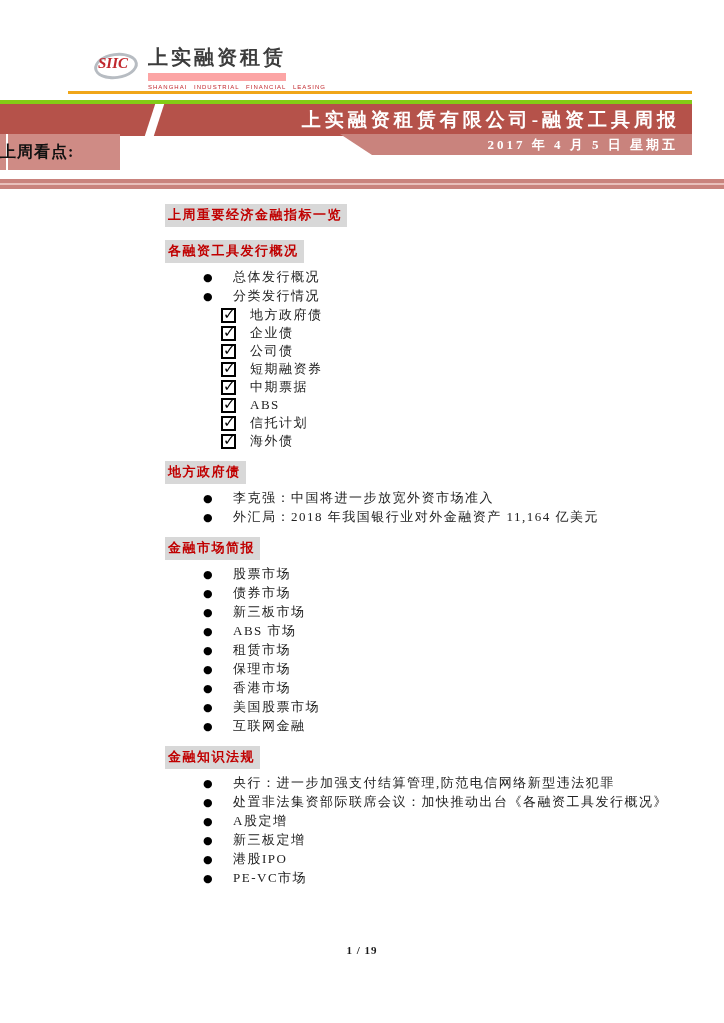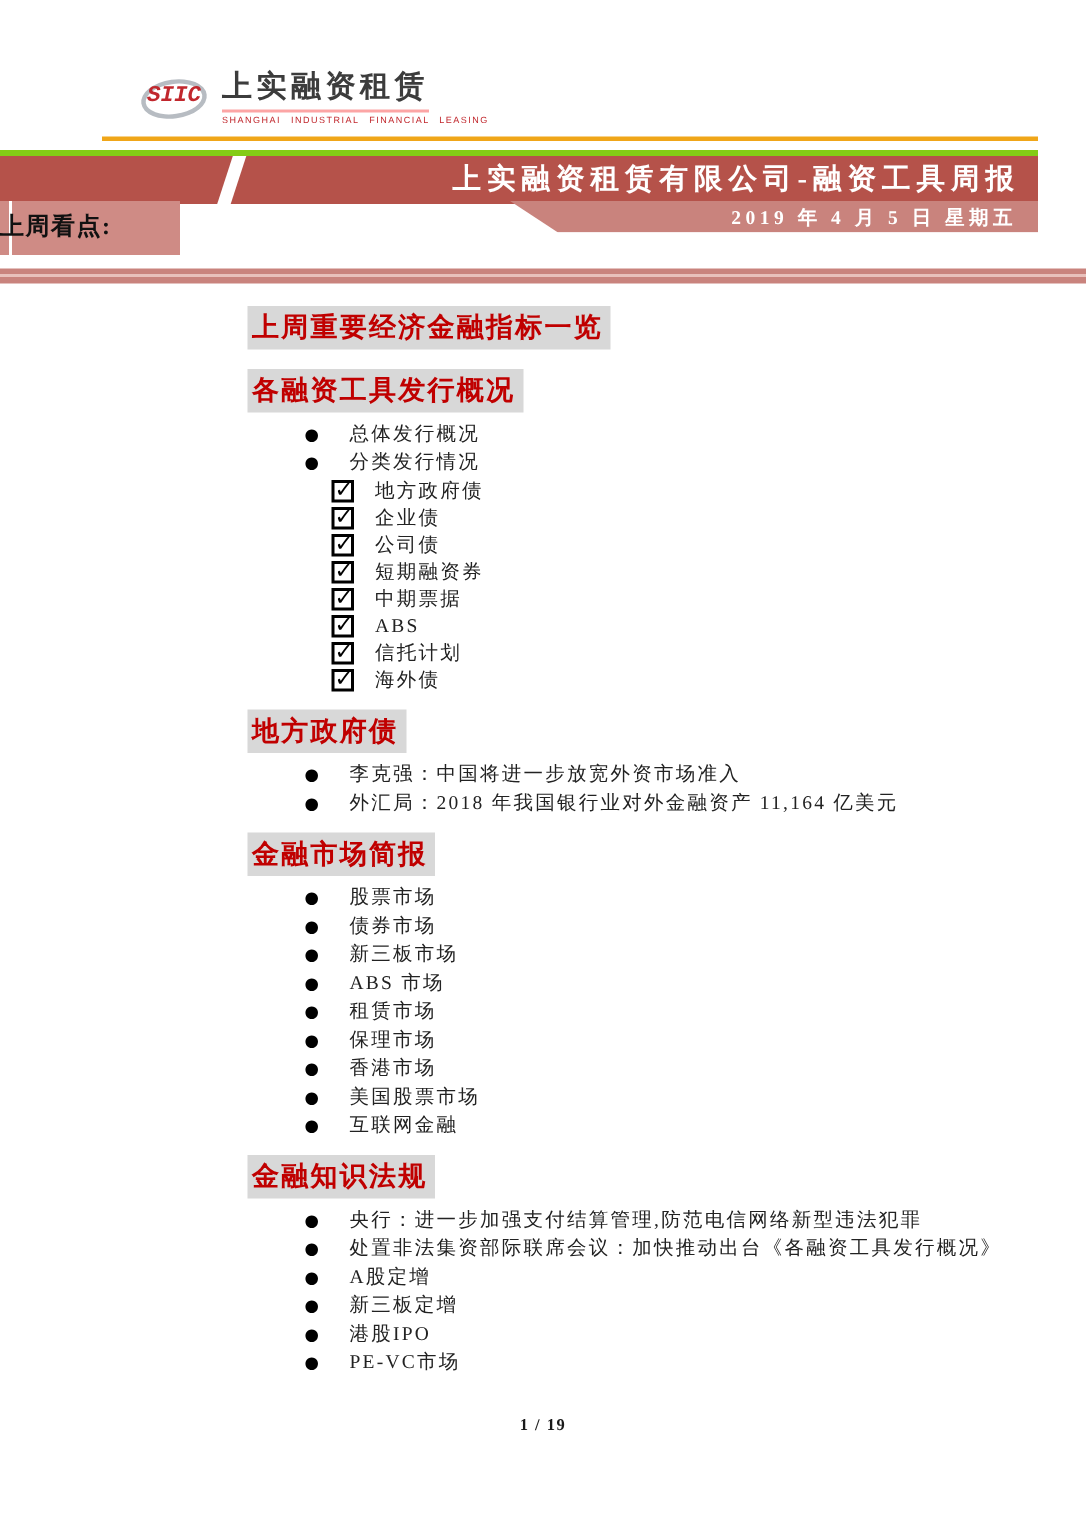--- a/index.html
+++ b/index.html
@@ -16,28 +16,28 @@
   .logo-mark{
     position:relative;width:46px;height:30px;margin-top:6px;
   }
   .logo-mark .ring{
     position:absolute;left:2px;top:3px;width:38px;height:20px;
     border:3px solid #b7bcc2;border-radius:50%;
     transform:rotate(-8deg);
   }
   .logo-mark .siic{
     position:absolute;left:6px;top:5px;
-    font-family:Liberation Mono, monospace;
+    font-family:Liberation Serif, serif;
     font-style:italic;font-weight:bold;font-size:15px;color:#c1272d;
     letter-spacing:0px;
   }
   .logo-text{margin-left:10px;}
   .logo-cn{
     font-size:20px;font-weight:bold;color:#3c3c3c;letter-spacing:3px;
-    border-bottom:2px solid #fca5a5;padding-bottom:2px;display:inline-block;
+    border-bottom:8px solid #fca5a5;padding-bottom:2px;display:inline-block;
   }
   .logo-en{
     font-family:"Liberation Sans","DejaVu Sans",sans-serif;
     font-size:6px;color:#c1272d;letter-spacing:1px;word-spacing:4px;margin-top:3px;
   }
 
   
   .gold-line{position:absolute;left:68px;top:91px;width:624px;height:3px;background:#f0a619;}
 
   
@@ -79,21 +79,21 @@
     background:linear-gradient(180deg,#c9837d 0 4px,#e8c0bb 4px 6px,#c9837d 6px 10px);
   }
 
   
   .content{position:absolute;left:165px;top:204px;width:540px;}
   .sec-head-row{margin:13px 0 7px 0;}
   .sec:first-child .sec-head-row{margin-top:0;}
   .sec:last-child .sec-head-row{margin-top:27px;}
   .sec-heading{
     display:inline-block;background:#d8d8d8;color:#c00000;
-    font-size:18px;font-weight:bold;letter-spacing:1.5px;
+    font-size:13px;font-weight:bold;letter-spacing:1.5px;
     padding:2px 5px 3px 3px;white-space:nowrap;
   }
   .sec-list{list-style:none;margin:0;padding:0;}
   .item{
     position:relative;font-size:13px;color:#222222;letter-spacing:1.5px;
     line-height:14px;white-space:nowrap;
   }
   .item.bullet{padding-left:68px;margin-bottom:5px;}
   .item.check{padding-left:85px;margin-bottom:4px;}
   .bullet-icon{
@@ -130,21 +130,21 @@
   </div>
 
   <div class="gold-line"></div>
 
   <div class="banner">
     <div class="banner-slash"></div>
     <div class="banner-title">上实融资租赁有限公司-融资工具周报</div>
   </div>
 
   <div class="date-strip">
-    <span class="date-text">2019 年 4 月 5 日 星期五</span>
+    <span class="date-text">2017 年 4 月 5 日 星期五</span>
   </div>
 
   <div class="lookpoint-box">
     <span class="lookpoint-label">上周看点:</span>
   </div>
 
   <div class="pink-rule"></div>
 
   <div class="content" id="content">
   <section class="sec">

